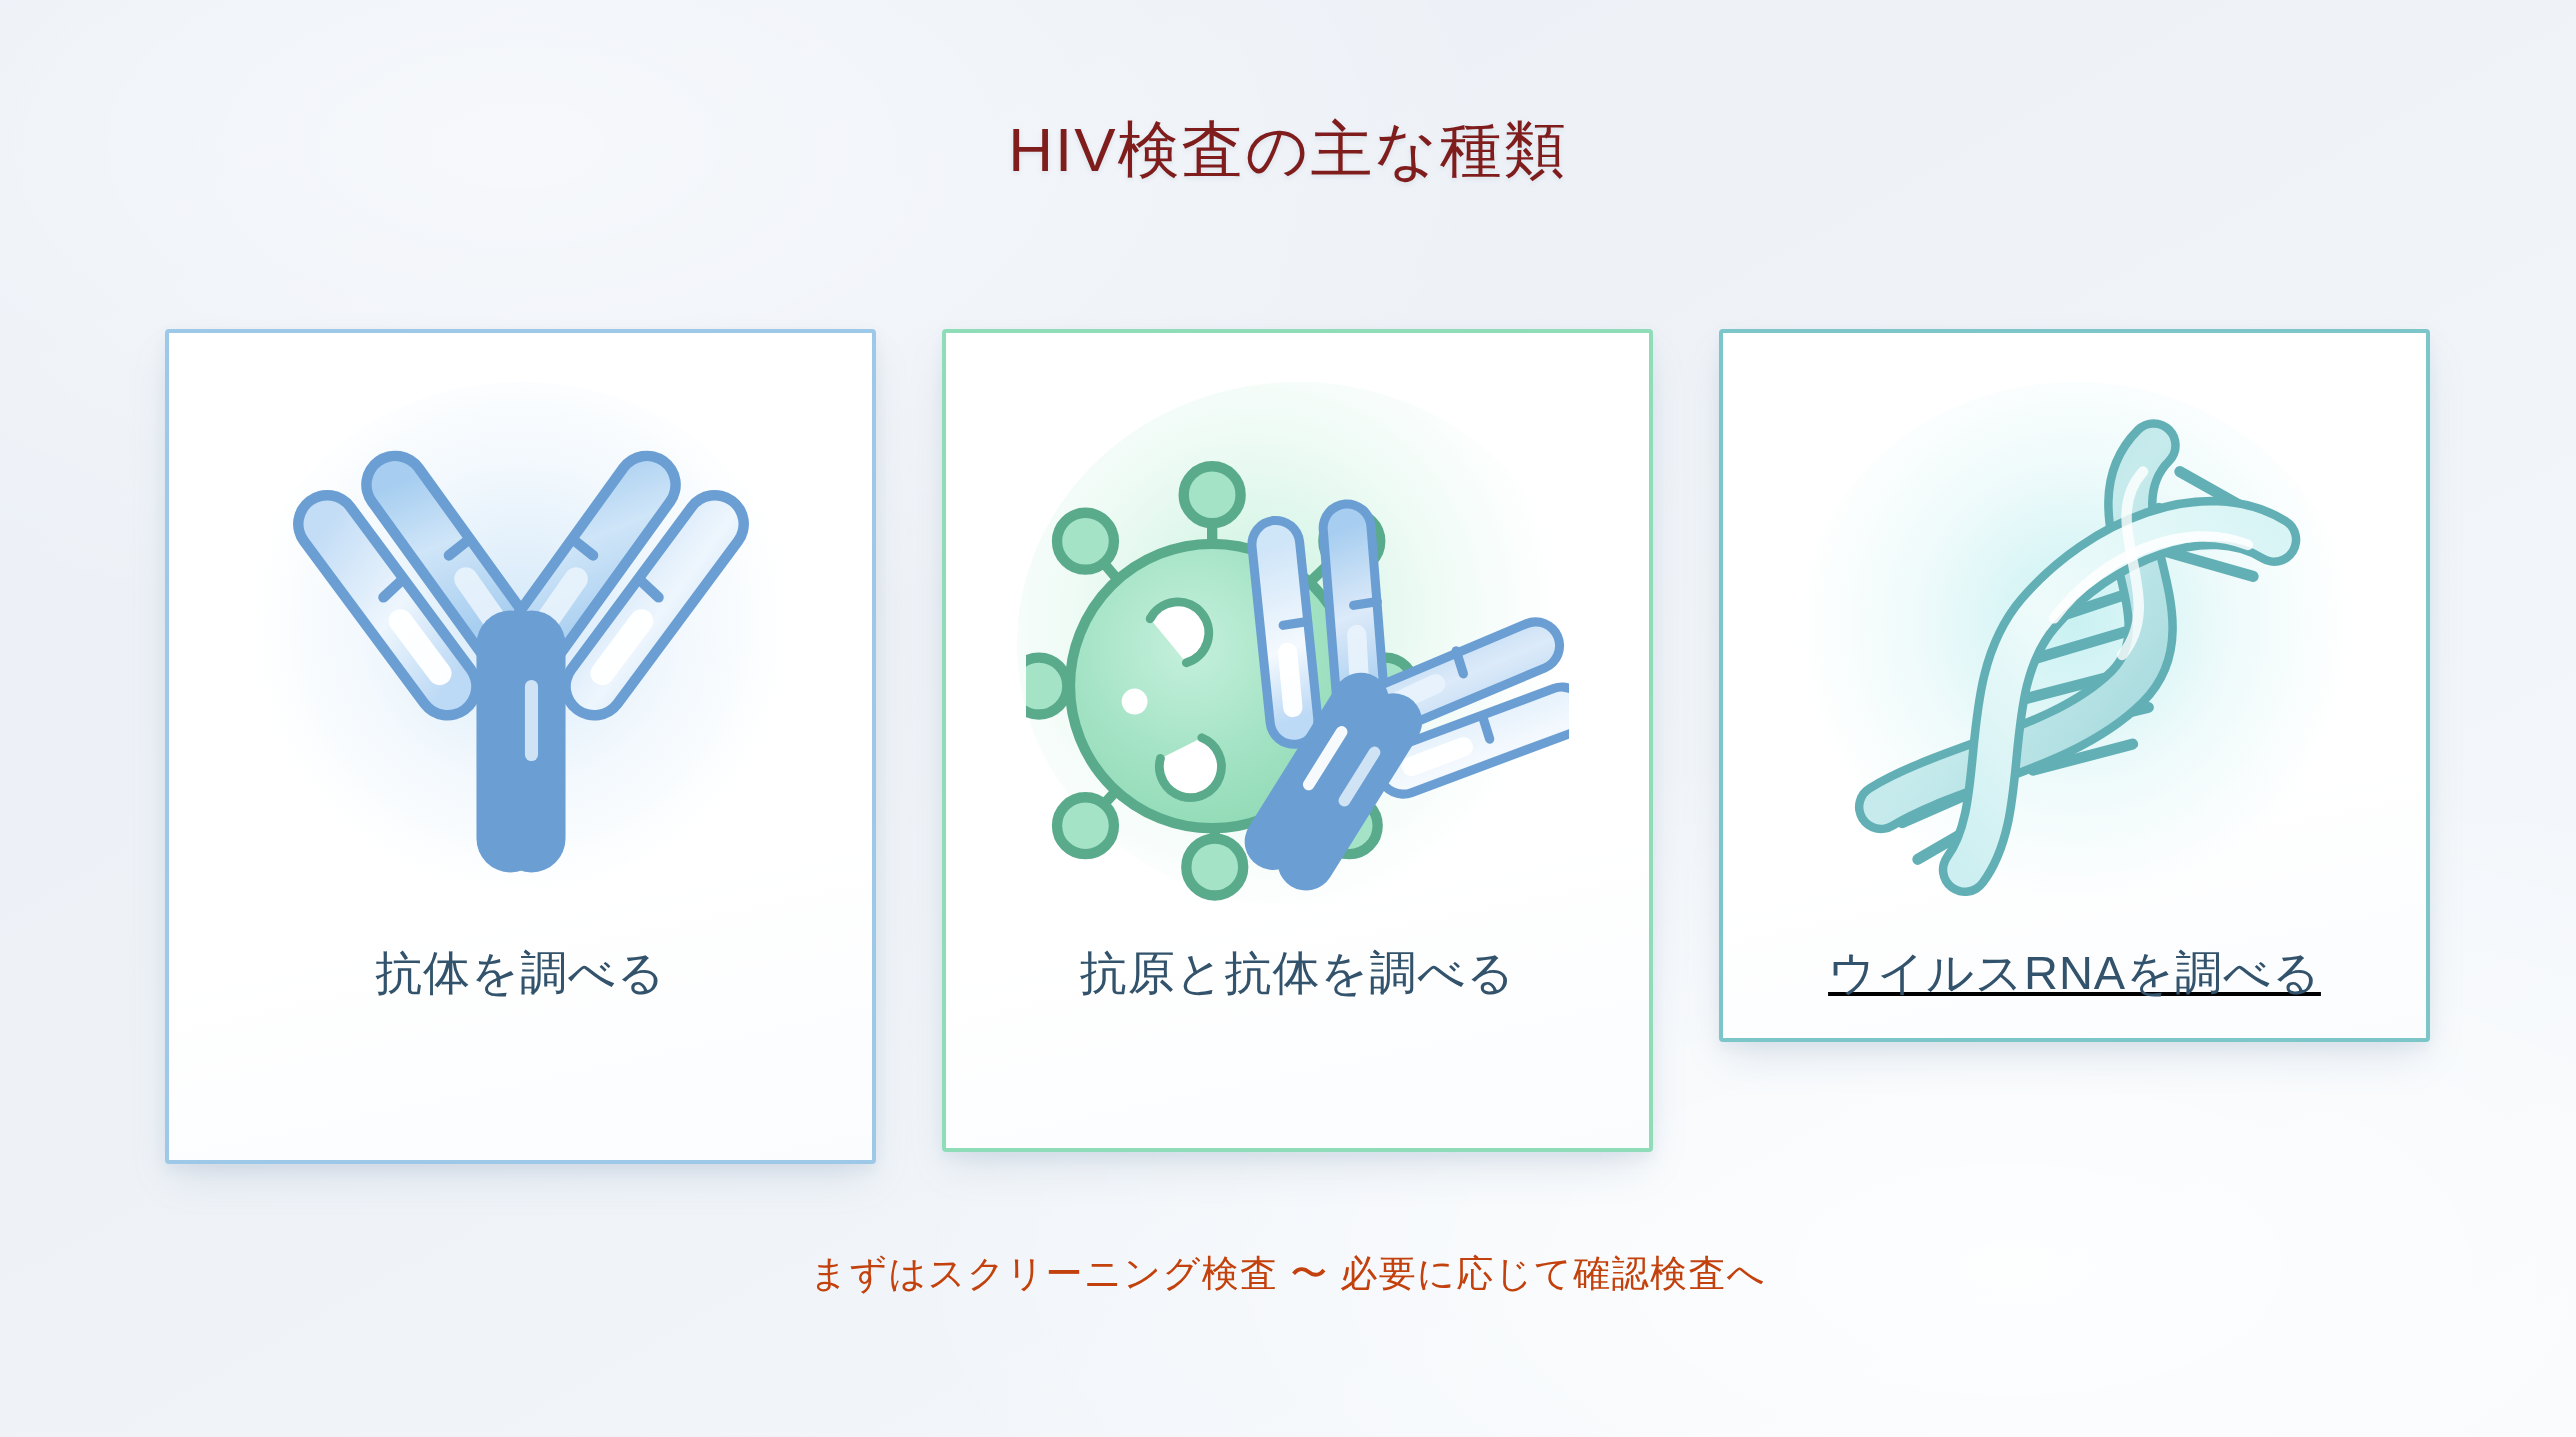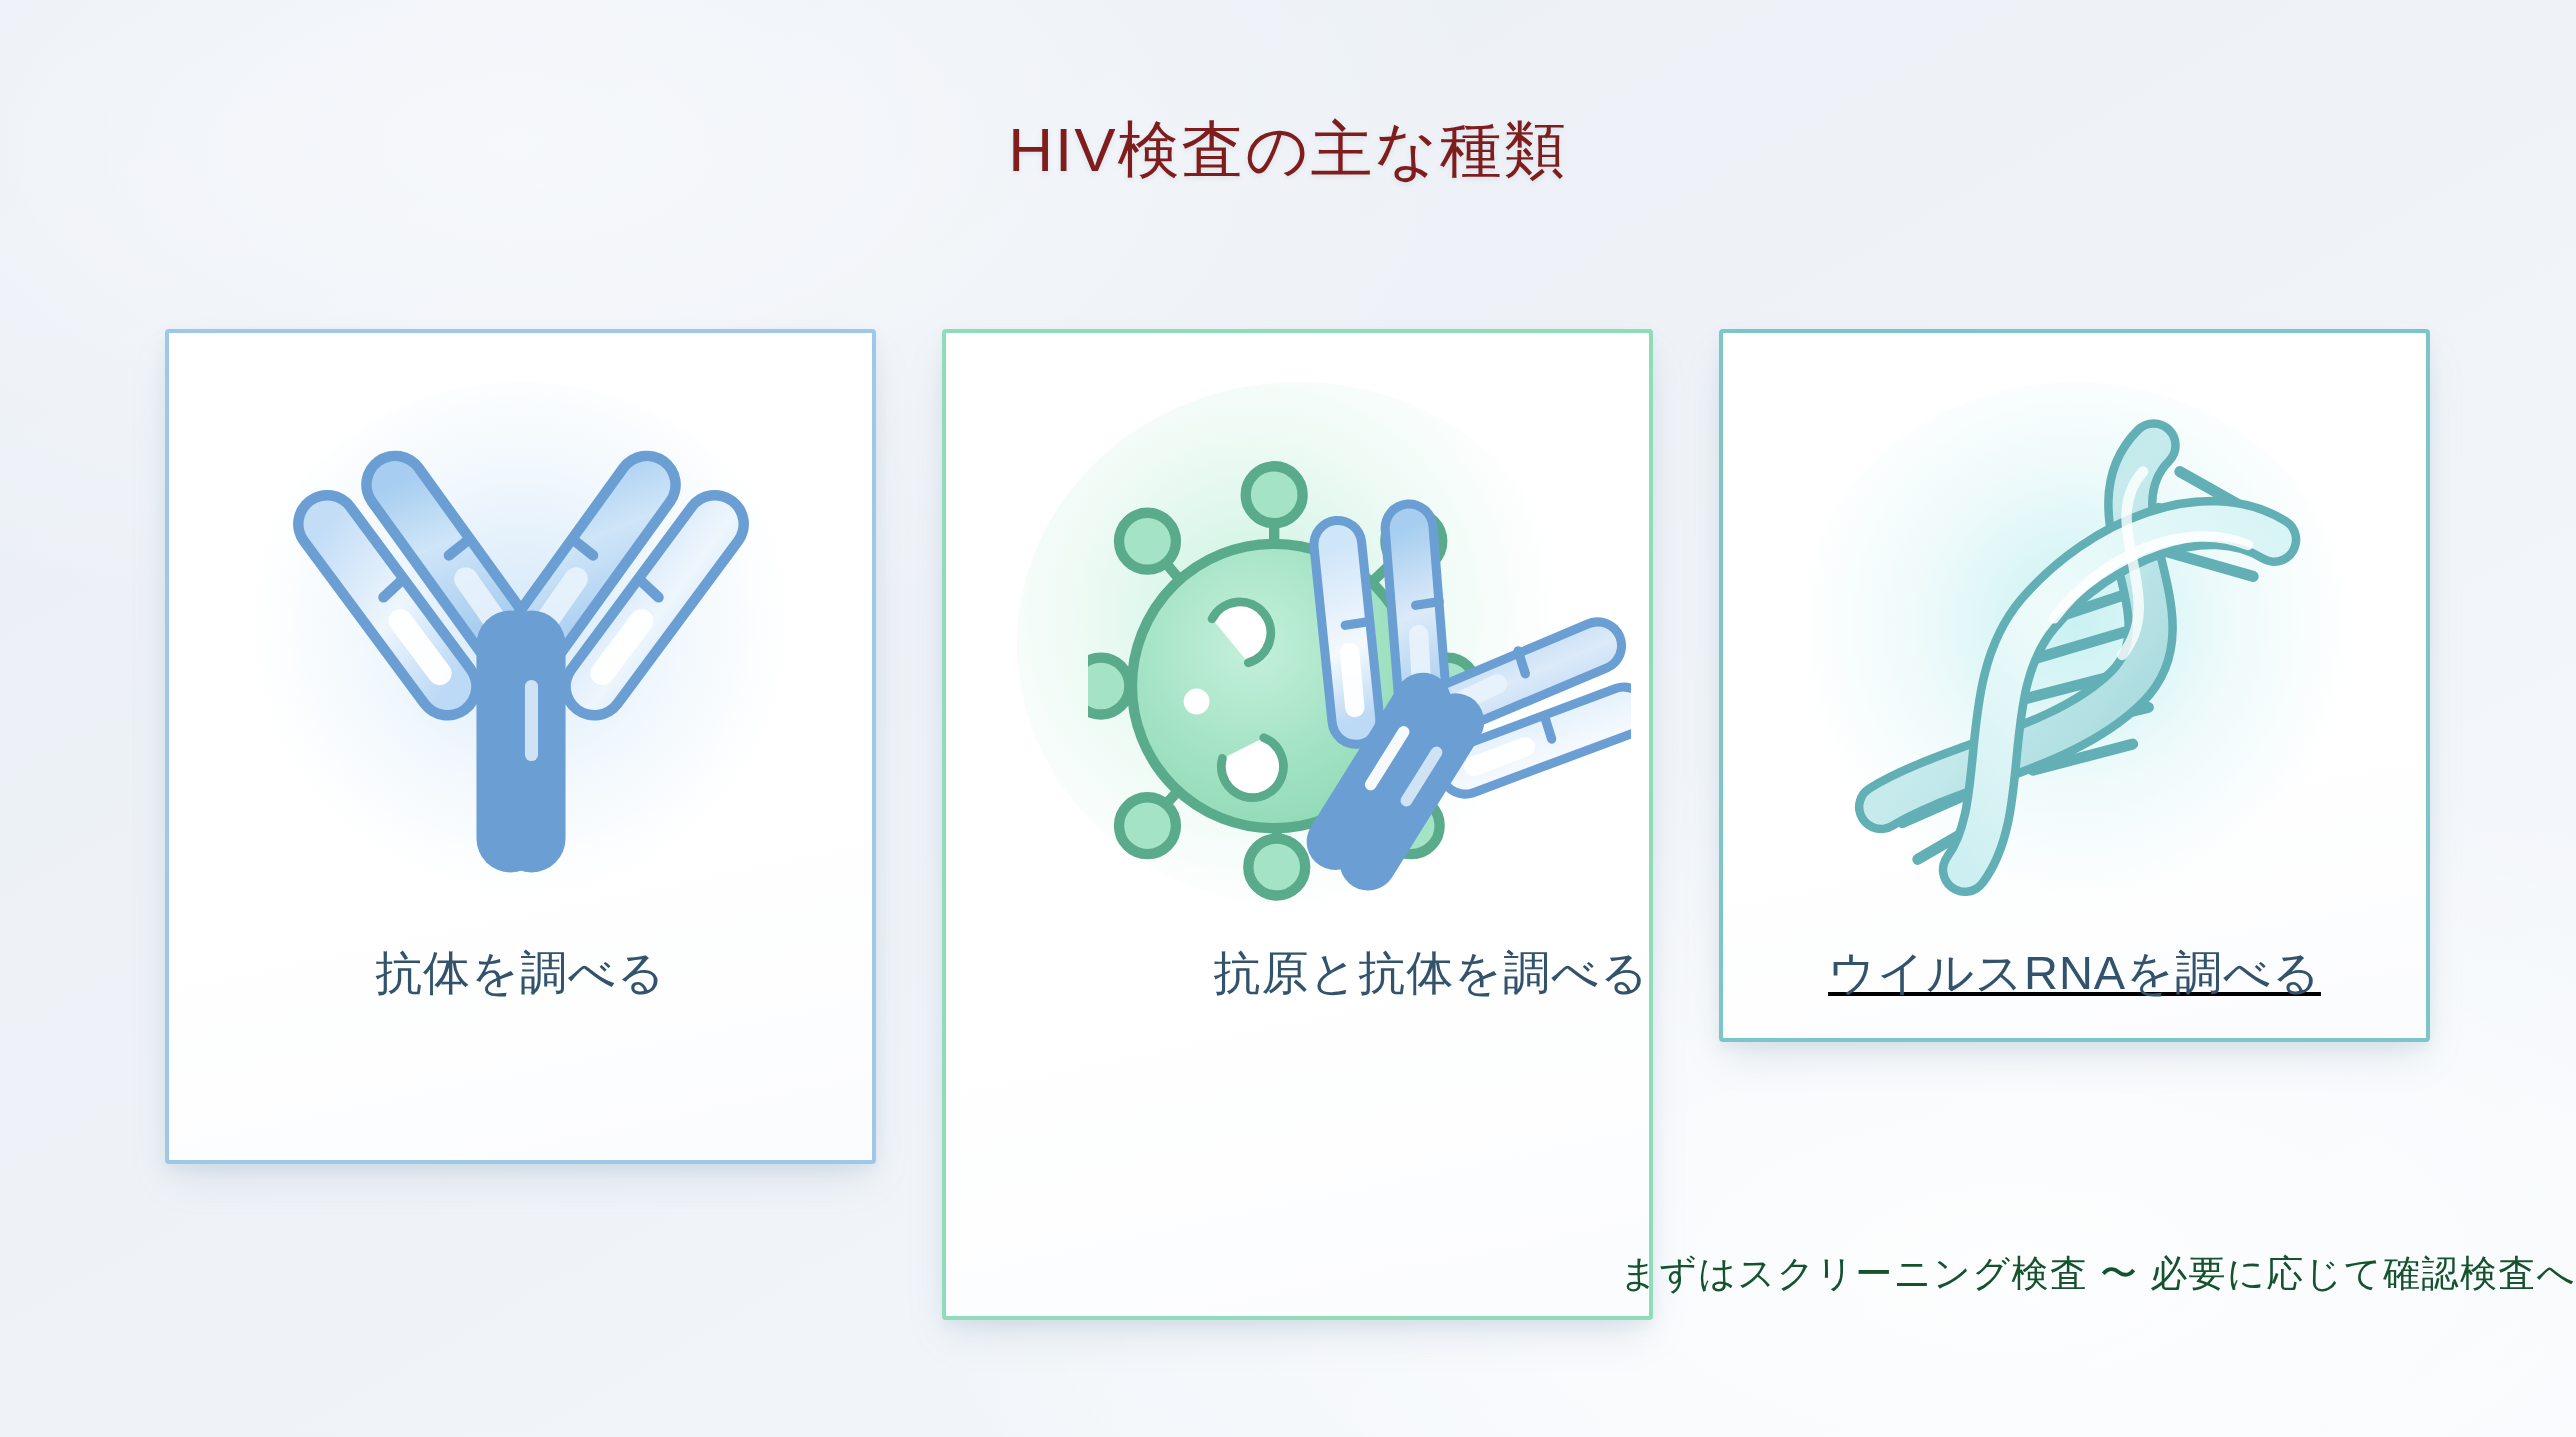--- a/index.html
+++ b/index.html
@@ -42,21 +42,21 @@
     border:4.7px solid #9ec8e8;
     box-shadow:
       0 20.6px 39px -9.4px rgba(120,145,175,0.22),
       0 5.6px 13px rgba(120,145,175,0.10);
     position:relative;
     display:flex;
     flex-direction:column;
     align-items:center;
     overflow:hidden;
   }
-  .card.c-green  { border-color:#8fdcb8; height:991px;align-items:flex-end; }
+  .card.c-green  { border-color:#8fdcb8; height:823px; }
   .card.c-teal   { border-color:#7cc5c8; height:713px;text-decoration:underline; }
 
   
   .icon-glow {
     position:absolute;
     top:49px; left:50%;
     transform:translateX(-50%);
     width:562px; height:524px;
     border-radius:50%;
     pointer-events:none;
@@ -85,23 +85,23 @@
     font-weight:400;
     color:#32536b;
     letter-spacing:0.9px;
     white-space:nowrap;
   }
 
   
   #footer-note {
     position:absolute;
     bottom:139px; left:0; width:2576px;
-    text-align:right;
+    text-align:center;
     font-size:37px;
-    color:#14532d;
+    color:#c2410c;
     letter-spacing:1.4px;
   }
 </style>
 </head>
 <body>
 
 <div id="page-title">HIV検査の主な種類</div>
 
 <div id="card-row">
 

